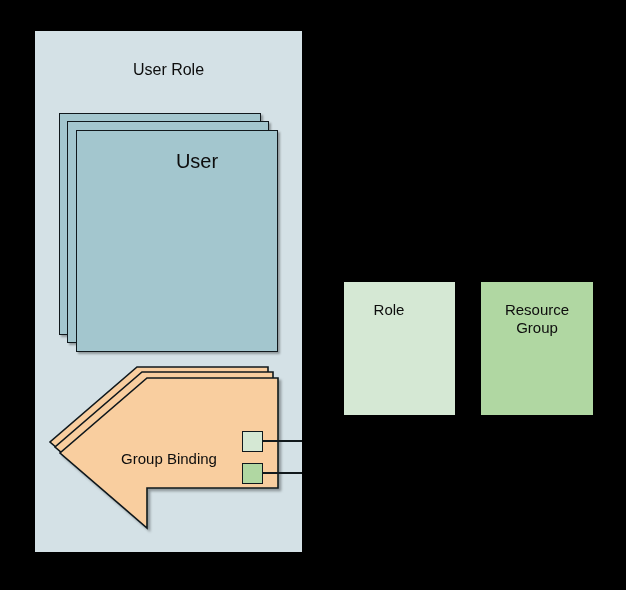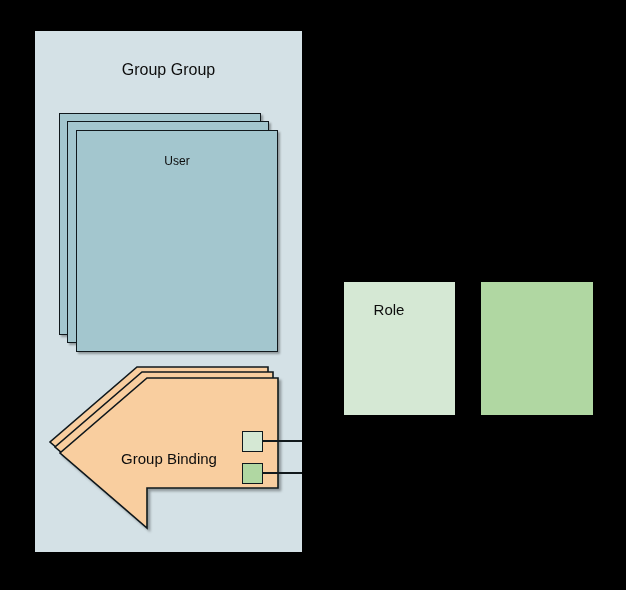--- a/index.html
+++ b/index.html
@@ -51,21 +51,22 @@
     box-sizing: border-box;
     box-shadow: 2px 2px 2px rgba(0,0,0,0.32);
   }
   #user-card-back  { left: 59px;  top: 113px; }
   #user-card-mid   { left: 67px;  top: 121px; }
   #user-card-front { left: 76px;  top: 130px; }
   #user-label {
     left: 76px;
     top: 152px;
     width: 202px;
-    font-size: 12px;
+    font-size: 20px;
+    padding-left: 20px;
   }
 
   
   .rb-arrow {
     position: absolute;
     width: 218px;
     height: 155px;
   }
   .rb-arrow svg { display: block; overflow: visible; }
   #rb-arrow-back  { left: 50px; top: 367px; }
@@ -125,21 +126,21 @@
     top: 301px;
     width: 112px;
   }
 </style>
 </head>
 <body>
 
 <div id="canvas">
 
   <div id="user-group-panel"></div>
-  <div class="label" id="user-group-title">Group Group</div>
+  <div class="label" id="user-group-title">User Role</div>
 
   <div class="user-card" id="user-card-back"></div>
   <div class="user-card" id="user-card-mid"></div>
   <div class="user-card" id="user-card-front"></div>
   <div class="label" id="user-label">User</div>
 
   <div class="rb-arrow" id="rb-arrow-back">
     <svg width="218" height="155" viewBox="0 0 218 155" xmlns="http://www.w3.org/2000/svg">
       <path d="M 87 0 L 218 0 L 218 110 L 87 110 L 87 150 L 0 75 L 87 0 Z" fill="#f9ce9f" stroke="#10181c" stroke-width="1.6"></path>
     </svg>
@@ -164,14 +165,16 @@
   <div class="connector" id="connector-role"></div>
   <div class="connector" id="connector-resource"></div>
 
   <div class="rb-swatch" id="rb-swatch-role"></div>
   <div class="rb-swatch" id="rb-swatch-resource"></div>
 
   <div id="role-box"></div>
   <div class="label" id="role-box-label">Role</div>
 
   <div id="resource-group-box"></div>
+  <div class="label" id="resource-group-label">Resource
+Group</div>
 
 </div>
 
 </body></html>

